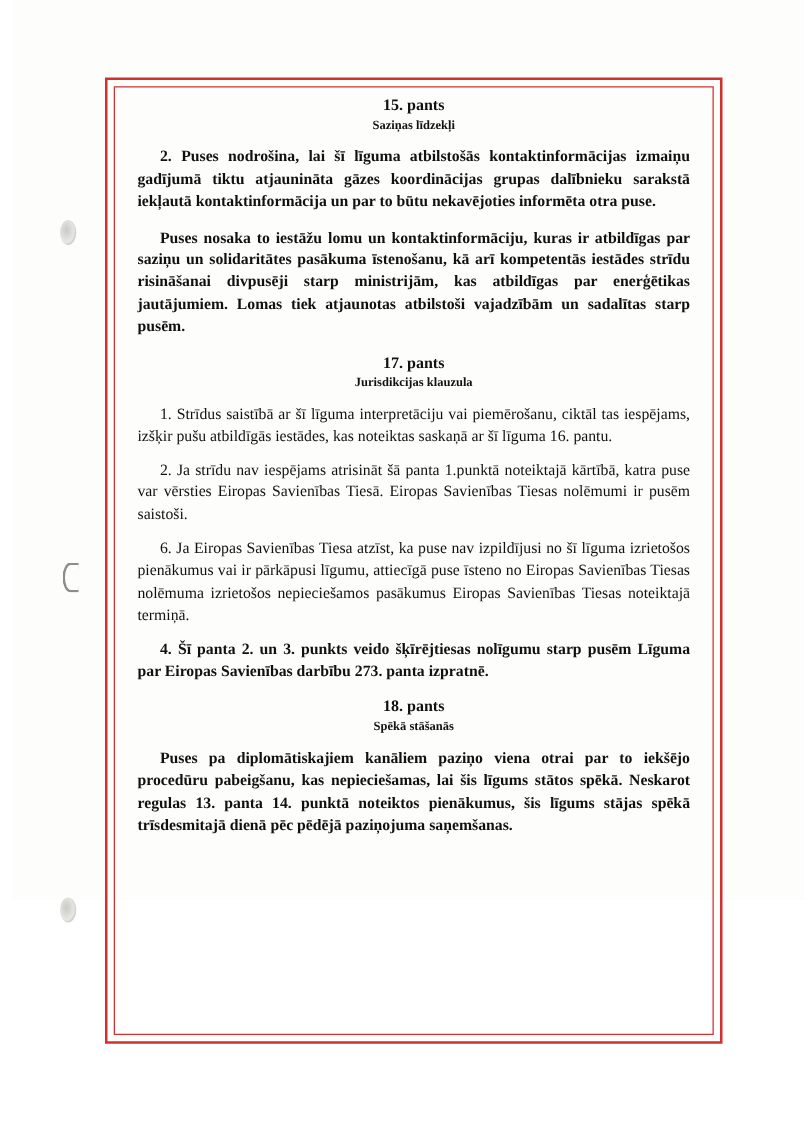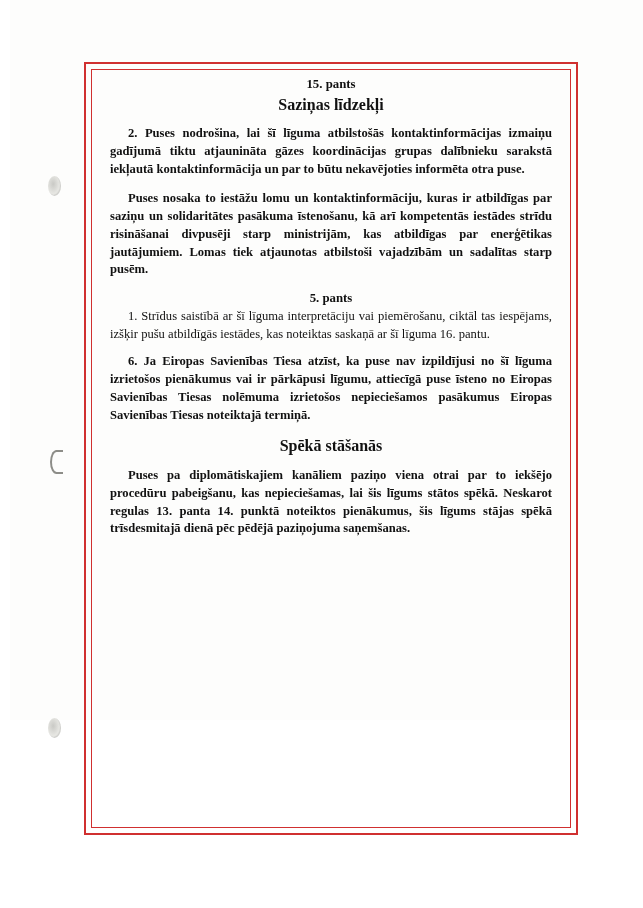--- a/index.html
+++ b/index.html
@@ -85,21 +85,21 @@
   .art-head {
     text-align: center;
     font-weight: bold;
     font-size: 12.8px;
     margin: 0;
     line-height: 1.4;
   }
   .art-title {
     text-align: center;
     font-weight: bold;
-    font-size: 16px;
+    font-size: 10px;
     margin: 0 0 9px 0;
     line-height: 1.4;
   }
   .para {
     text-align: justify;
     text-justify: inter-word;
     margin: 0 0 9px 0;
     text-indent: 18px;
     hyphens: none;
   }
@@ -125,24 +125,28 @@
       <div class="art-head">15. pants</div>
       <div class="art-title">Saziņas līdzekļi</div>
       <p class="para">2. Puses nodrošina, lai šī līguma atbilstošās kontaktinformācijas izmaiņu gadījumā tiktu atjaunināta gāzes koordinācijas grupas dalībnieku sarakstā iekļautā kontaktinformācija un par to būtu nekavējoties informēta otra puse.</p>
     </div>
 
     <div class="sect">
       <p class="para">Puses nosaka to iestāžu lomu un kontaktinformāciju, kuras ir atbildīgas par saziņu un solidaritātes pasākuma īstenošanu, kā arī kompetentās iestādes strīdu risināšanai divpusēji starp ministrijām, kas atbildīgas par enerģētikas jautājumiem. Lomas tiek atjaunotas atbilstoši vajadzībām un sadalītas starp pusēm.</p>
     </div>
 
     <div class="sect">
-      <div class="art-head">5. pants</div>
+      <div class="art-head">17. pants</div>
+      <div class="art-title">Jurisdikcijas klauzula</div>
       <p class="para">1. Strīdus saistībā ar šī līguma interpretāciju vai piemērošanu, ciktāl tas iespējams, izšķir pušu atbildīgās iestādes, kas noteiktas saskaņā ar šī līguma 16. pantu.</p>
+      <p class="para">2. Ja strīdu nav iespējams atrisināt šā panta 1.punktā noteiktajā kārtībā, katra puse var vērsties Eiropas Savienības Tiesā. Eiropas Savienības Tiesas nolēmumi ir pusēm saistoši.</p>
       <p class="para">6. Ja Eiropas Savienības Tiesa atzīst, ka puse nav izpildījusi no šī līguma izrietošos pienākumus vai ir pārkāpusi līgumu, attiecīgā puse īsteno no Eiropas Savienības Tiesas nolēmuma izrietošos nepieciešamos pasākumus Eiropas Savienības Tiesas noteiktajā termiņā.</p>
+      <p class="para">4. Šī panta 2. un 3. punkts veido šķīrējtiesas nolīgumu starp pusēm Līguma par Eiropas Savienības darbību 273. panta izpratnē.</p>
     </div>
 
     <div class="sect">
+      <div class="art-head">18. pants</div>
       <div class="art-title">Spēkā stāšanās</div>
       <p class="para">Puses pa diplomātiskajiem kanāliem paziņo viena otrai par to iekšējo procedūru pabeigšanu, kas nepieciešamas, lai šis līgums stātos spēkā. Neskarot regulas 13. panta 14. punktā noteiktos pienākumus, šis līgums stājas spēkā trīsdesmitajā dienā pēc pēdējā paziņojuma saņemšanas.</p>
     </div>
 
   </div>
 </div>
 
 </body></html>

